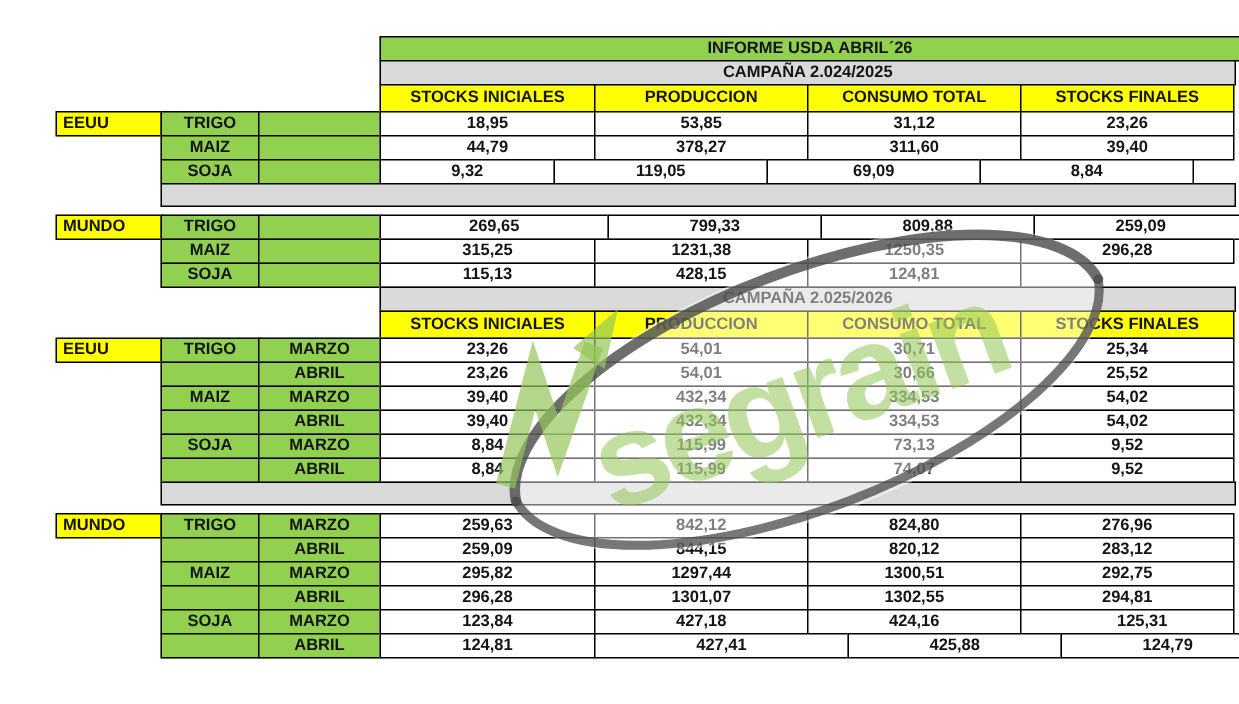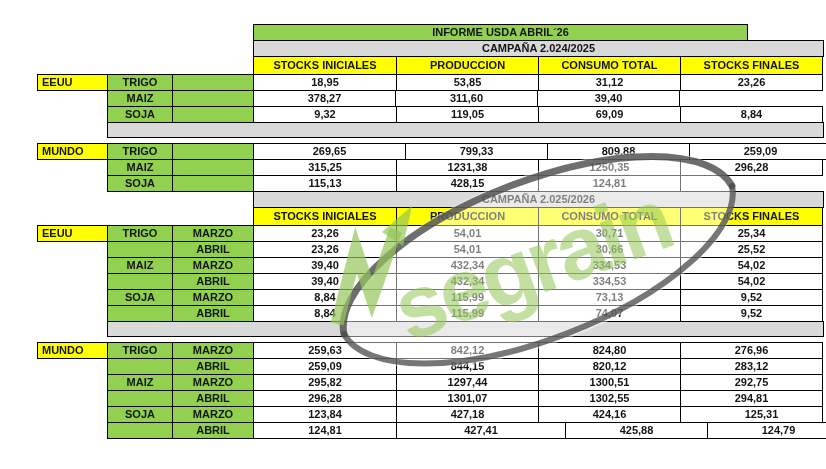--- a/index.html
+++ b/index.html
@@ -22,21 +22,21 @@
   .graybg{background:#d9d9d9;}
   .leftal{justify-content:flex-start;padding-left:4px;}
   #watermark{position:absolute;left:0;top:0;pointer-events:none;z-index:5;}
 </style>
 </head>
 <body>
 
 <div id="sheet">
     <div class="row">
       <div class="spacer" style="width: 216px; height: 17px;"></div>
-      <div class="cell greenbg" style="width: 495px; height: 17px;">INFORME USDA ABRIL´26</div>
+      <div class="cell greenbg" style="width: 574px; height: 17px;">INFORME USDA ABRIL´26</div>
     </div>
     <div class="row" style="margin-top: -1px;">
       <div class="spacer" style="width: 216px; height: 17px;"></div>
       <div class="cell graybg" style="width: 571px; height: 17px;">CAMPAÑA 2.024/2025</div>
     </div>
     <div class="row" style="margin-top: -1px;">
       <div class="spacer" style="width: 216px; height: 19px;"></div>
       <div class="cell yellowbg" style="width: 144px; height: 19px;">STOCKS INICIALES</div>
       <div class="cell yellowbg" style="width: 143px; height: 19px; margin-left: -1px;">PRODUCCION</div>
       <div class="cell yellowbg" style="width: 143px; height: 19px; margin-left: -1px;">CONSUMO TOTAL</div>
@@ -48,29 +48,30 @@
       <div class="cell greenbg" style="width: 82px; height: 17px; margin-left: -1px;"></div>
       <div class="cell " style="width: 144px; height: 17px; margin-left: -1px;">18,95</div>
       <div class="cell " style="width: 143px; height: 17px; margin-left: -1px;">53,85</div>
       <div class="cell " style="width: 143px; height: 17px; margin-left: -1px;">31,12</div>
       <div class="cell " style="width: 143px; height: 17px; margin-left: -1px;">23,26</div>
     </div>
     <div class="row" style="margin-top: -1px;">
       <div class="spacer" style="width: 70px; height: 17px;"></div>
       <div class="cell greenbg" style="width: 66px; height: 17px;">MAIZ</div>
       <div class="cell greenbg" style="width: 82px; height: 17px; margin-left: -1px;"></div>
+      <div class="cell " style="width: 144px; height: 17px; margin-left: -1px;">44,79</div>
       <div class="cell " style="width: 143px; height: 17px; margin-left: -1px;">378,27</div>
       <div class="cell " style="width: 143px; height: 17px; margin-left: -1px;">311,60</div>
       <div class="cell " style="width: 143px; height: 17px; margin-left: -1px;">39,40</div>
     </div>
     <div class="row" style="margin-top: -1px;">
       <div class="spacer" style="width: 70px; height: 17px;"></div>
       <div class="cell greenbg" style="width: 66px; height: 17px;">SOJA</div>
       <div class="cell greenbg" style="width: 82px; height: 17px; margin-left: -1px;"></div>
-      <div class="cell " style="width: 144px; height: 17px; margin-left: -1px;">9,32</div>
+      <div class="cell " style="width: 117px; height: 17px; margin-left: -1px;">9,32</div>
       <div class="cell " style="width: 143px; height: 17px; margin-left: -1px;">119,05</div>
       <div class="cell " style="width: 143px; height: 17px; margin-left: -1px;">69,09</div>
       <div class="cell " style="width: 143px; height: 17px; margin-left: -1px;">8,84</div>
     </div>
     <div class="row" style="margin-top: -1px;">
       <div class="spacer" style="width: 70px; height: 16px;"></div>
       <div class="cell graybg" style="width: 717px; height: 16px;"></div>
     </div>
     <div class="row" style="height: 5px;"></div>
     <div class="row">

